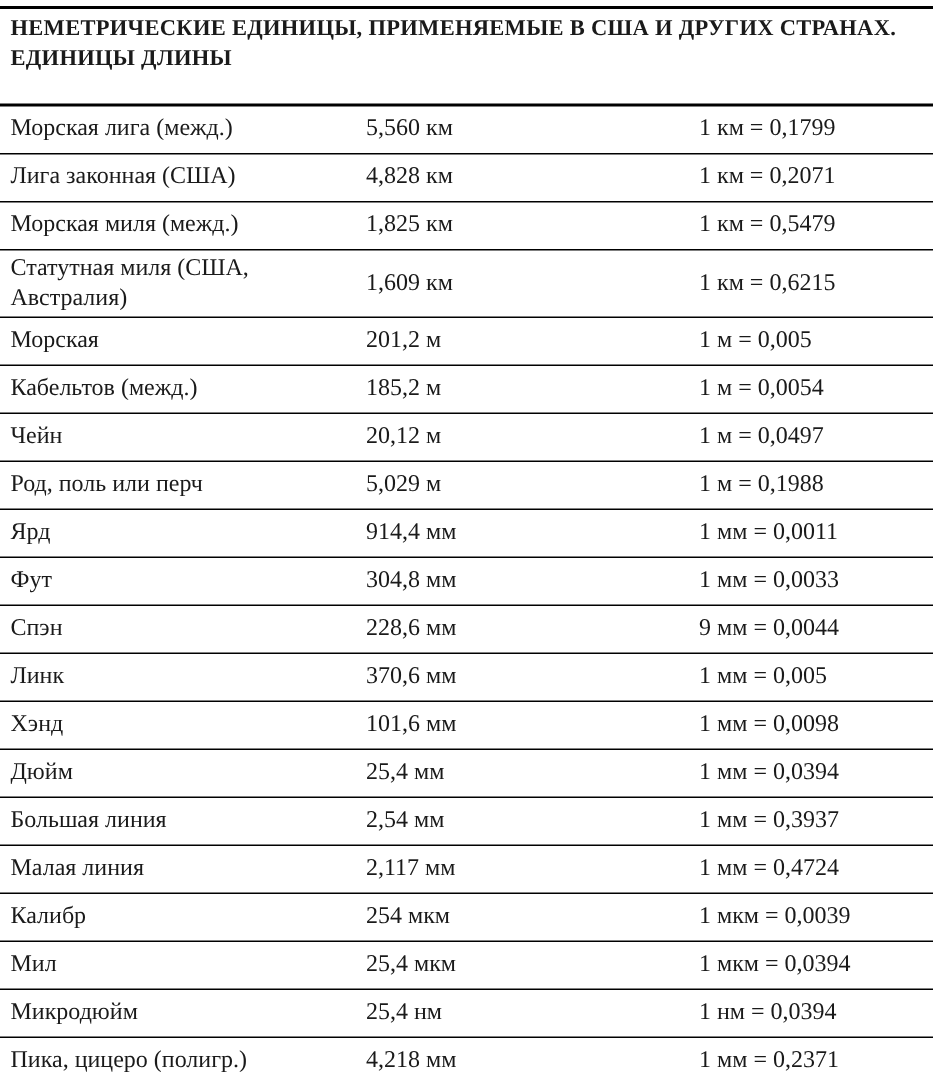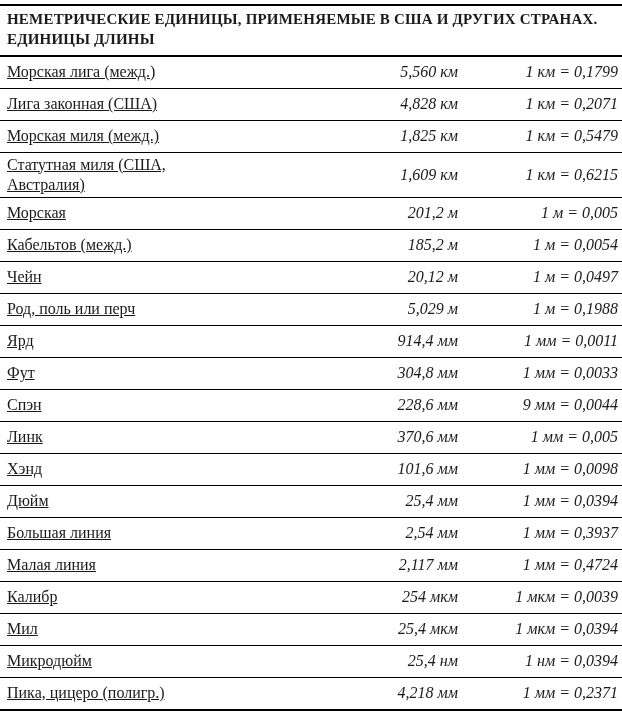--- a/index.html
+++ b/index.html
@@ -25,42 +25,40 @@
   col.c1{width:240px;}
   col.c2{width:222px;}
   col.c3{width:160px;}
   thead th{
     text-align:left;
     vertical-align:middle;
     font-size:15px;
     font-weight:bold;
     line-height:1.35;
     letter-spacing:0.2px;
-    padding:3px 7px 5px 7px;
+    padding:3px 7px 19px 7px;
     border-bottom:2px solid var(--border);
     white-space:pre-line;
   }
   tbody td{
     border-top:1px solid var(--border);
     height:27px;
     font-size:16px;
     line-height:1.25;
     vertical-align:middle;
     padding:2px 4px;
   }
   tbody tr:first-child td{border-top:none;}
   td.name{
     text-align:left;
     padding-left:7px;
     white-space:pre-line;
-    text-decoration:underline;
   }
   td.value,td.ratio{
-    text-align:right;
-    font-style:italic;
+    text-align:left;
   }
 </style>
 </head>
 <body>
 
 <div class="page">
   <table class="units">
     <colgroup>
       <col class="c1">
         <col class="c2">

